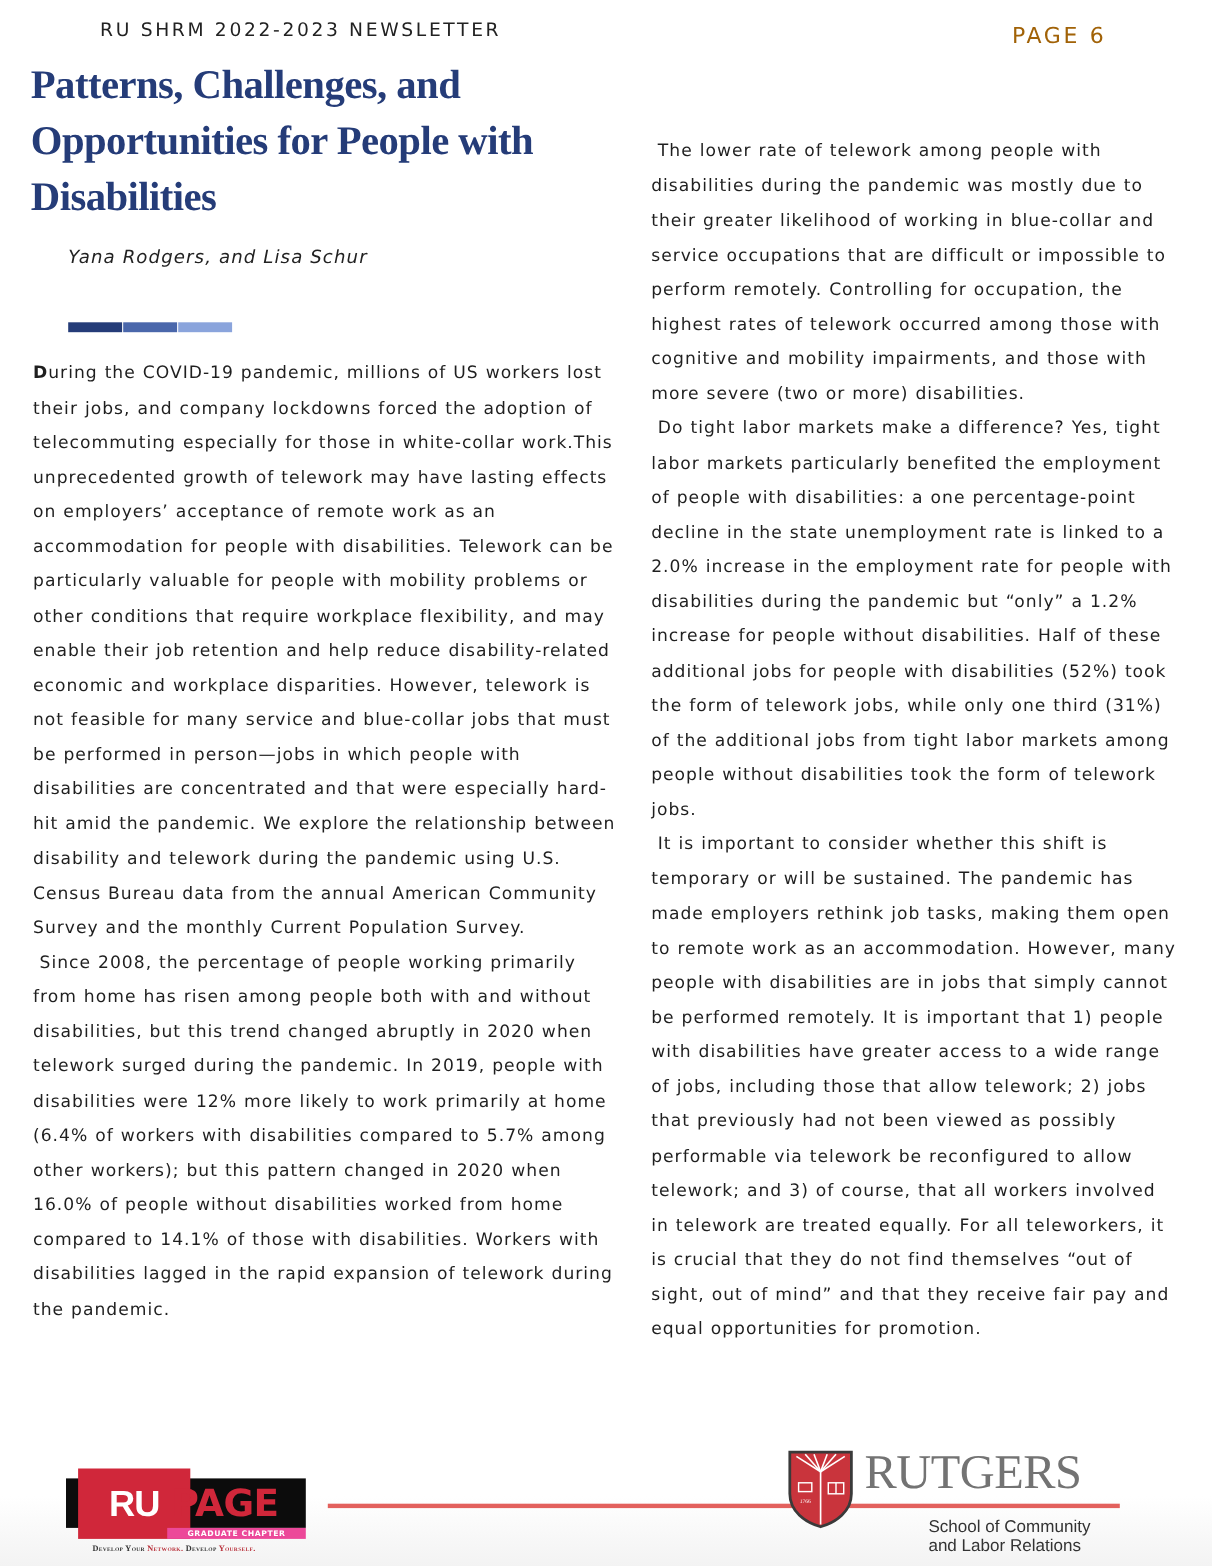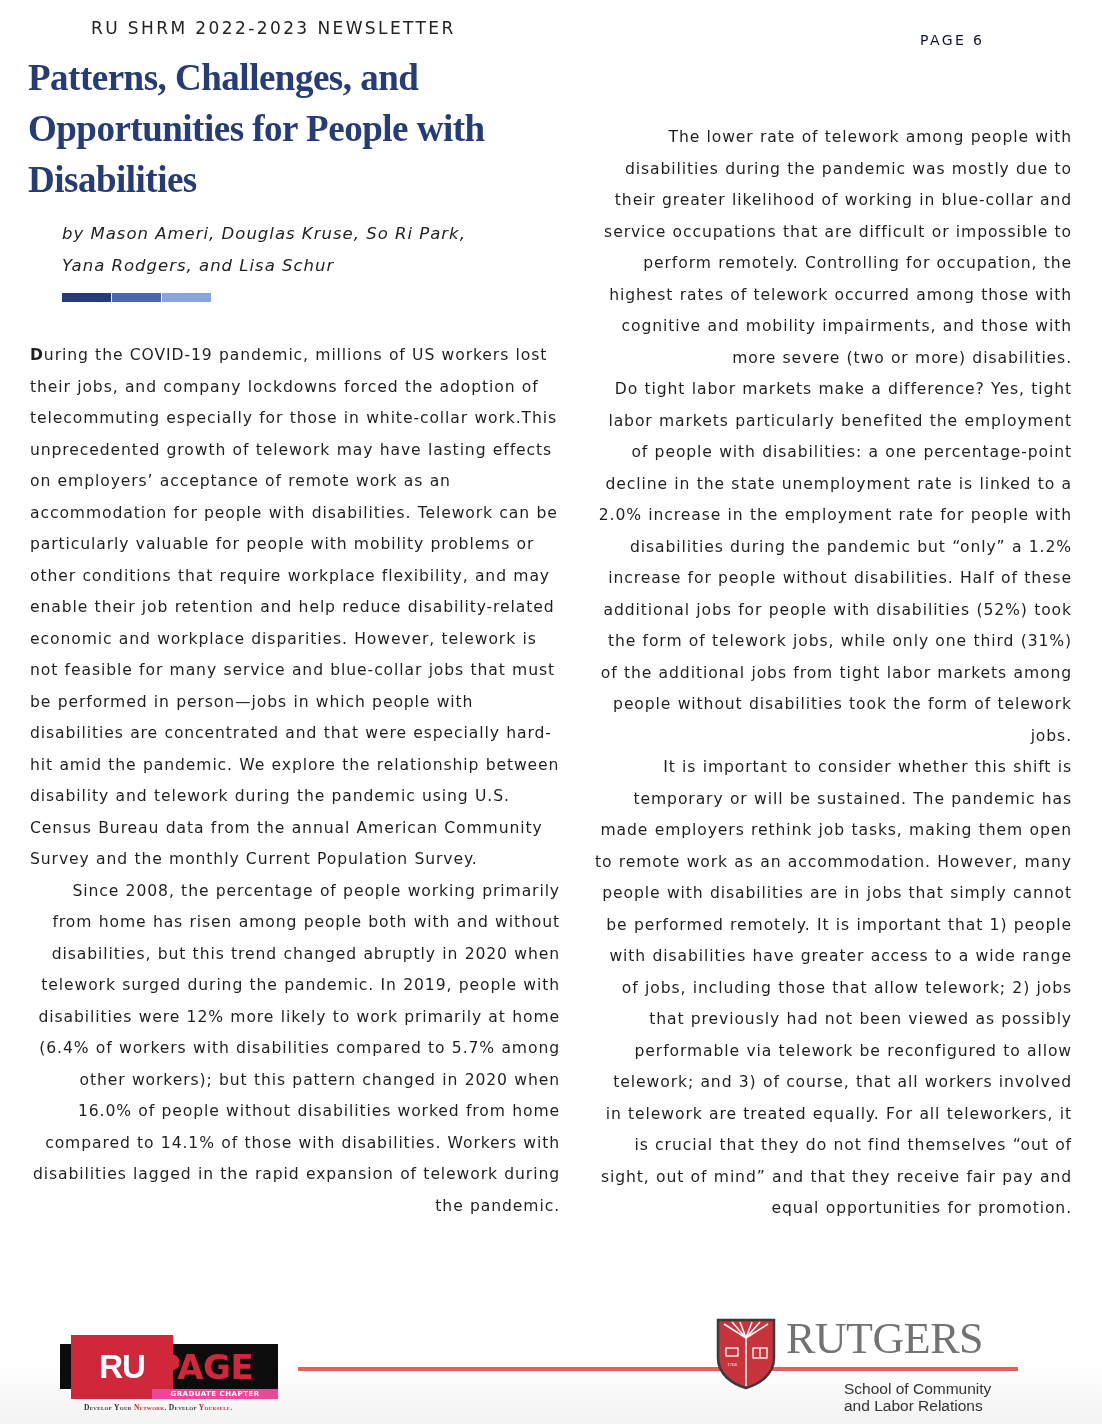--- a/index.html
+++ b/index.html
@@ -6,43 +6,43 @@
   body {
     width: 1102px; height: 1424px; position: relative; overflow: hidden;
     background: #ffffff; color: #1f1f1f;
     font-family: "DejaVu Sans", sans-serif;
   }
   .running-head {
     position: absolute; top: 18px; left: 91px;
     font-size: 17px; letter-spacing: 2.4px; color: #222;
   }
   .page-num {
-    position: absolute; top: 32px; left: 920px;
-    font-size: 14px; letter-spacing: 2.4px; color: #0f172a;
+    position: absolute; top: 20px; left: 920px;
+    font-size: 20px; letter-spacing: 2.4px; color: #a16207;
   }
   .title {
     position: absolute; left: 28px; top: 52px; width: 540px; margin: 0;
     font-family: Liberation Serif, serif; font-weight: bold;
     font-size: 37px; line-height: 51px; color: #253c78; letter-spacing: -0.5px;
   }
   .byline {
     position: absolute; left: 62px; top: 218px; width: 480px;
     font-style: italic; font-size: 16.5px; line-height: 32px; letter-spacing: 1px; color: #222;
   }
   .accent-bar { position: absolute; left: 62px; top: 293px; display: flex; gap: 1px; }
   .accent-bar span { display: block; width: 49px; height: 9px; }
   .col {
     position: absolute; font-size: 15.6px; line-height: 31.5px; letter-spacing: 0.9px;
     color: #1f1f1f; word-spacing: 0.5px;
   }
   .col p { margin: 0; }
-  .col-left { left: 30px; top: 340px; width: 530px; }
+  .col-left { left: 30px; top: 324px; width: 530px; }
   .col-right { left: 592px; top: 122px; width: 480px; }
   .dropcap { font-weight: bold; }
-  .indent { text-indent: 6px; text-align: right; }
+  .indent { text-indent: 6px; }
 
   
   .footer-fade {
     position: absolute; left: 0; top: 1360px; width: 1102px; height: 64px;
     background: linear-gradient(#ffffff, #f3f3f3);
   }
   .footer-line {
     position: absolute; left: 298px; top: 1367px; width: 720px; height: 4px; background: #e3615d;
   }
   .rushrm-logo { position: absolute; left: 60px; top: 1335px; width: 240px; height: 80px; }
@@ -78,21 +78,20 @@
 </style>
 </head>
 <body>
 
 <div class="running-head">RU SHRM 2022-2023 NEWSLETTER</div>
 <div class="page-num">PAGE 6</div>
 
 <h1 class="title">Patterns, Challenges, and Opportunities for People with Disabilities</h1>
 
 <div class="byline">
-  <div>by Mason Ameri, Douglas Kruse, So Ri Park,</div>
   <div>Yana Rodgers, and Lisa Schur</div>
 </div>
 
 <div class="accent-bar">
   <span style="background:#253c78"></span>
   <span style="background:#4a67ab"></span>
   <span style="background:#8aa4dc"></span>
 </div>
 
 <div class="col col-left">

